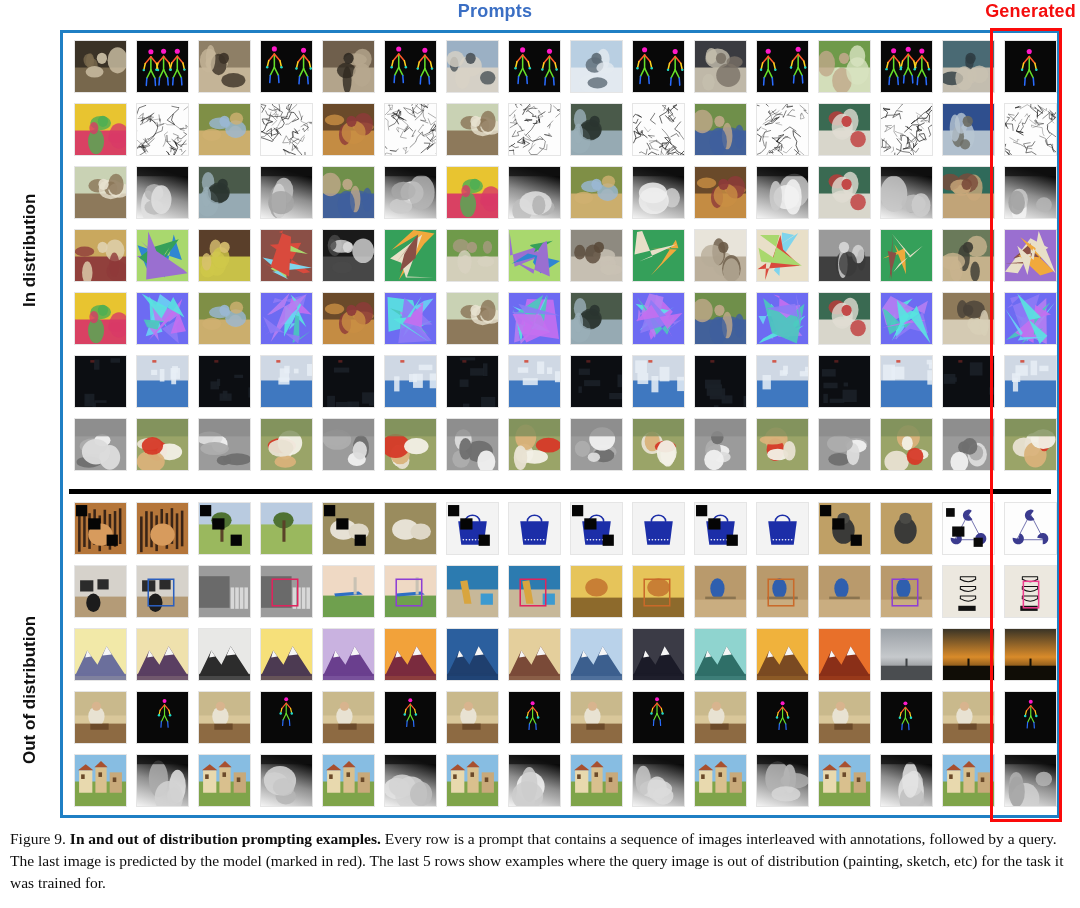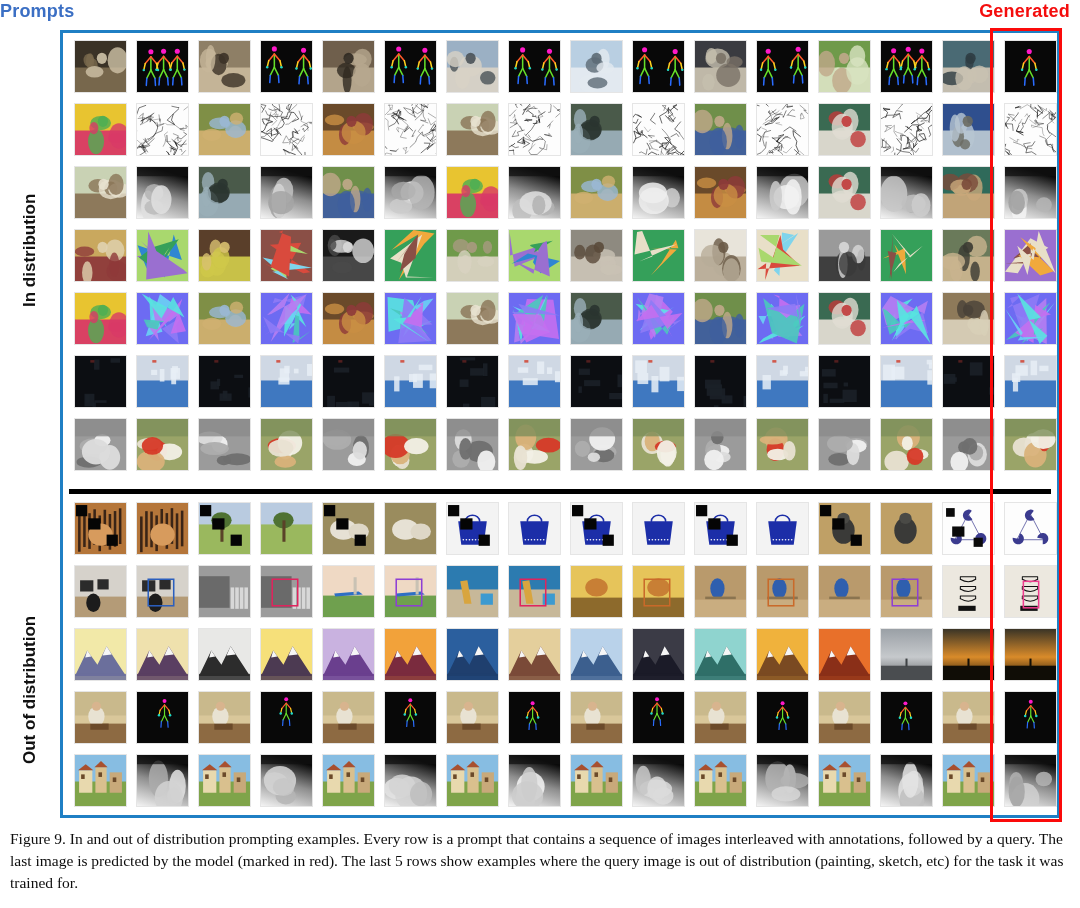--- a/index.html
+++ b/index.html
@@ -21,26 +21,26 @@
     position: absolute;
     top: 1px;
     font-family: "Liberation Sans", "DejaVu Sans", sans-serif;
     font-weight: bold;
     font-size: 18px;
     letter-spacing: .2px;
     white-space: nowrap;
   }
   #hdr-prompts {
     left: 0; right: 0;
-    text-align: left;
+    text-align: center;
     padding-right: 90px;
     color: #3b6fc4;
   }
   #hdr-generated {
-    right: 10px;
+    right: 4px;
     color: #f40d0d;
   }
 
   
   #figure-frame {
     position: absolute;
     left: 60px;
     top: 30px;
     width: 1000px;
     height: 788px;
@@ -126,21 +126,21 @@
   #caption {
     position: absolute;
     left: 10px;
     right: 10px;
     top: 828px;
     font-size: 15.5px;
     line-height: 1.42;
     color: #0d0d0d;
     text-align: left;
   }
-  #caption b { font-weight: normal; }
+  #caption b { font-weight: bold; }
 </style>
 </head>
 <body>
 
 <div class="hdr" id="hdr-prompts">Prompts</div>
 <div class="hdr" id="hdr-generated">Generated</div>
 
 <div class="side-label" id="label-in-distribution">In distribution</div>
 <div class="side-label" id="label-out-distribution">Out of distribution</div>
 

